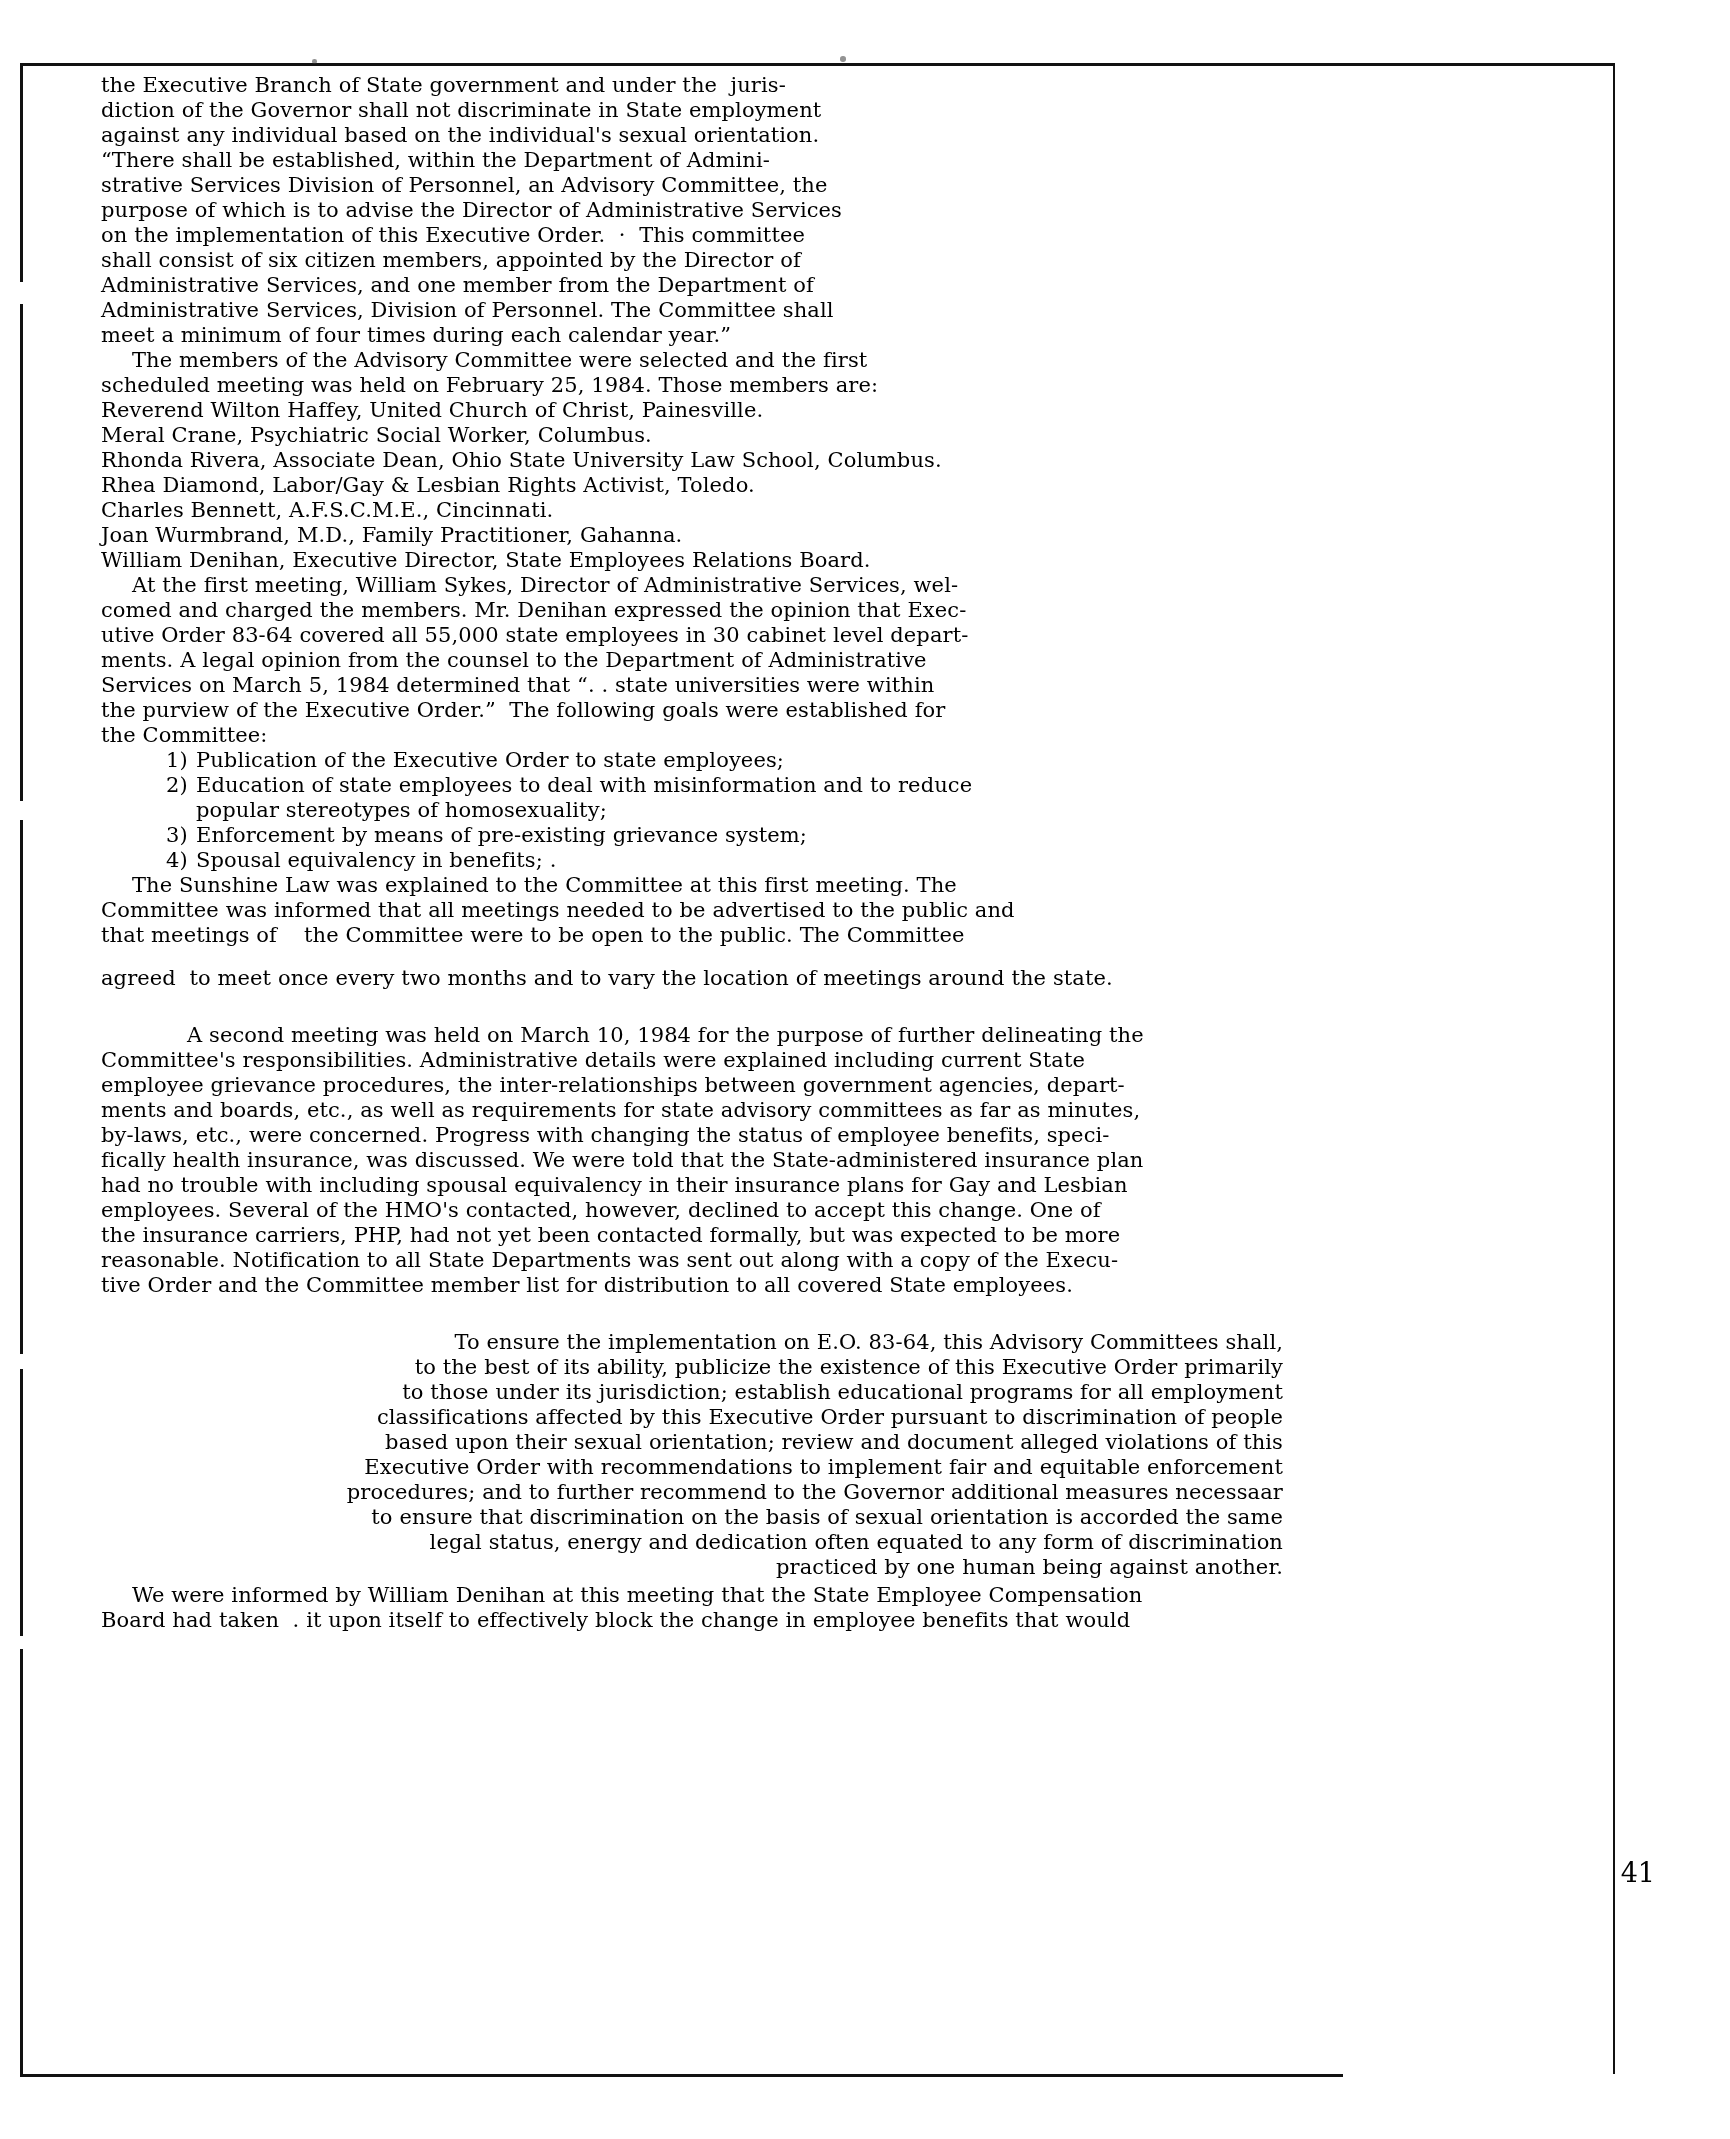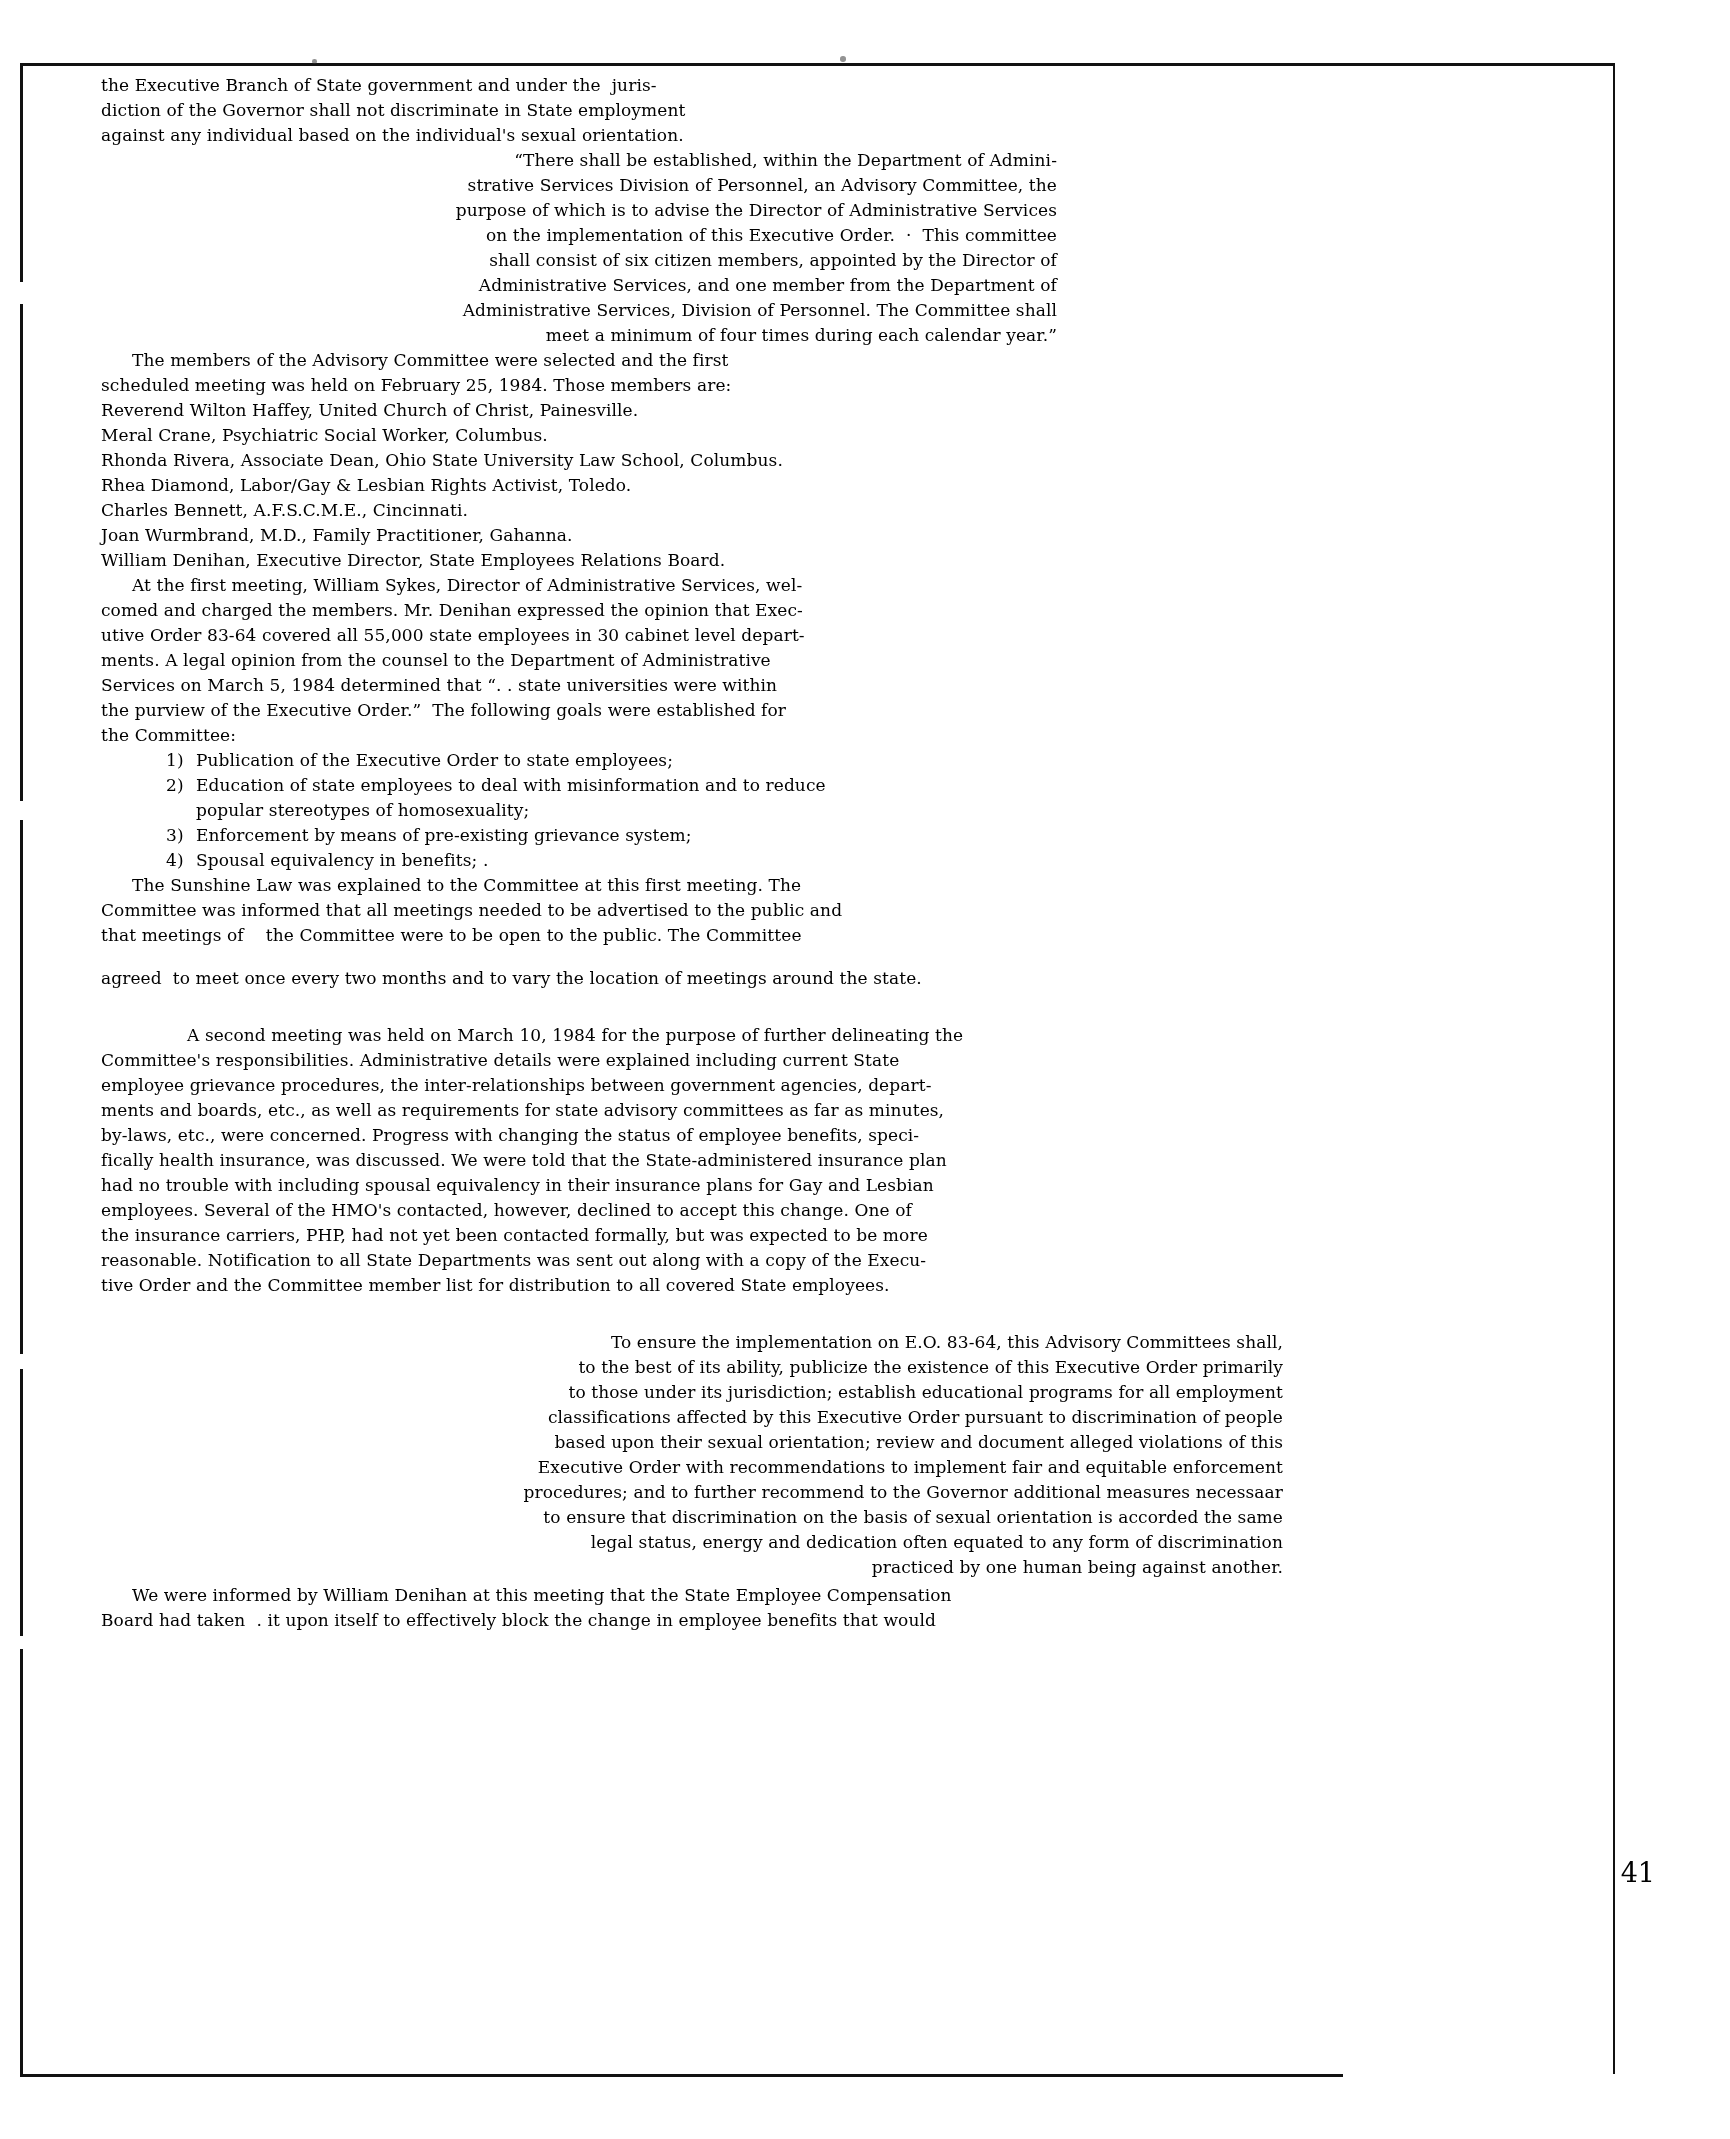--- a/index.html
+++ b/index.html
@@ -43,33 +43,33 @@
   }
 
   .content {
     position: absolute;
     left: 101px;
     top: 73px;
     width: 1459px;
   }
 
   .blk {
-    font-size: 17px;
+    font-size: 21px;
     line-height: 25px;
     letter-spacing: 0.1px;
     white-space: pre-wrap;
   }
 
   
   .w-narrow { width: 956px; }
   .w-mid    { width: 1057px; }
   .w-wide   { width: 1288px; }
   .w-full   { width: 1308px; }
 
-  .indent-quote { margin-left: 112px; text-align: right; }
+  .indent-quote { margin-left: 112px; }
   .indent-list  { margin-left: 65px; }
   .indent-names { }
   .indent-stmt  { margin-left: 161px; text-align: right; }
 
   .first-line-in { text-indent: 86px; }
   .first-line-sm { text-indent: 31px; }
   .gap-lg { height: 32px; }
 
   .para { margin: 0; }
 

